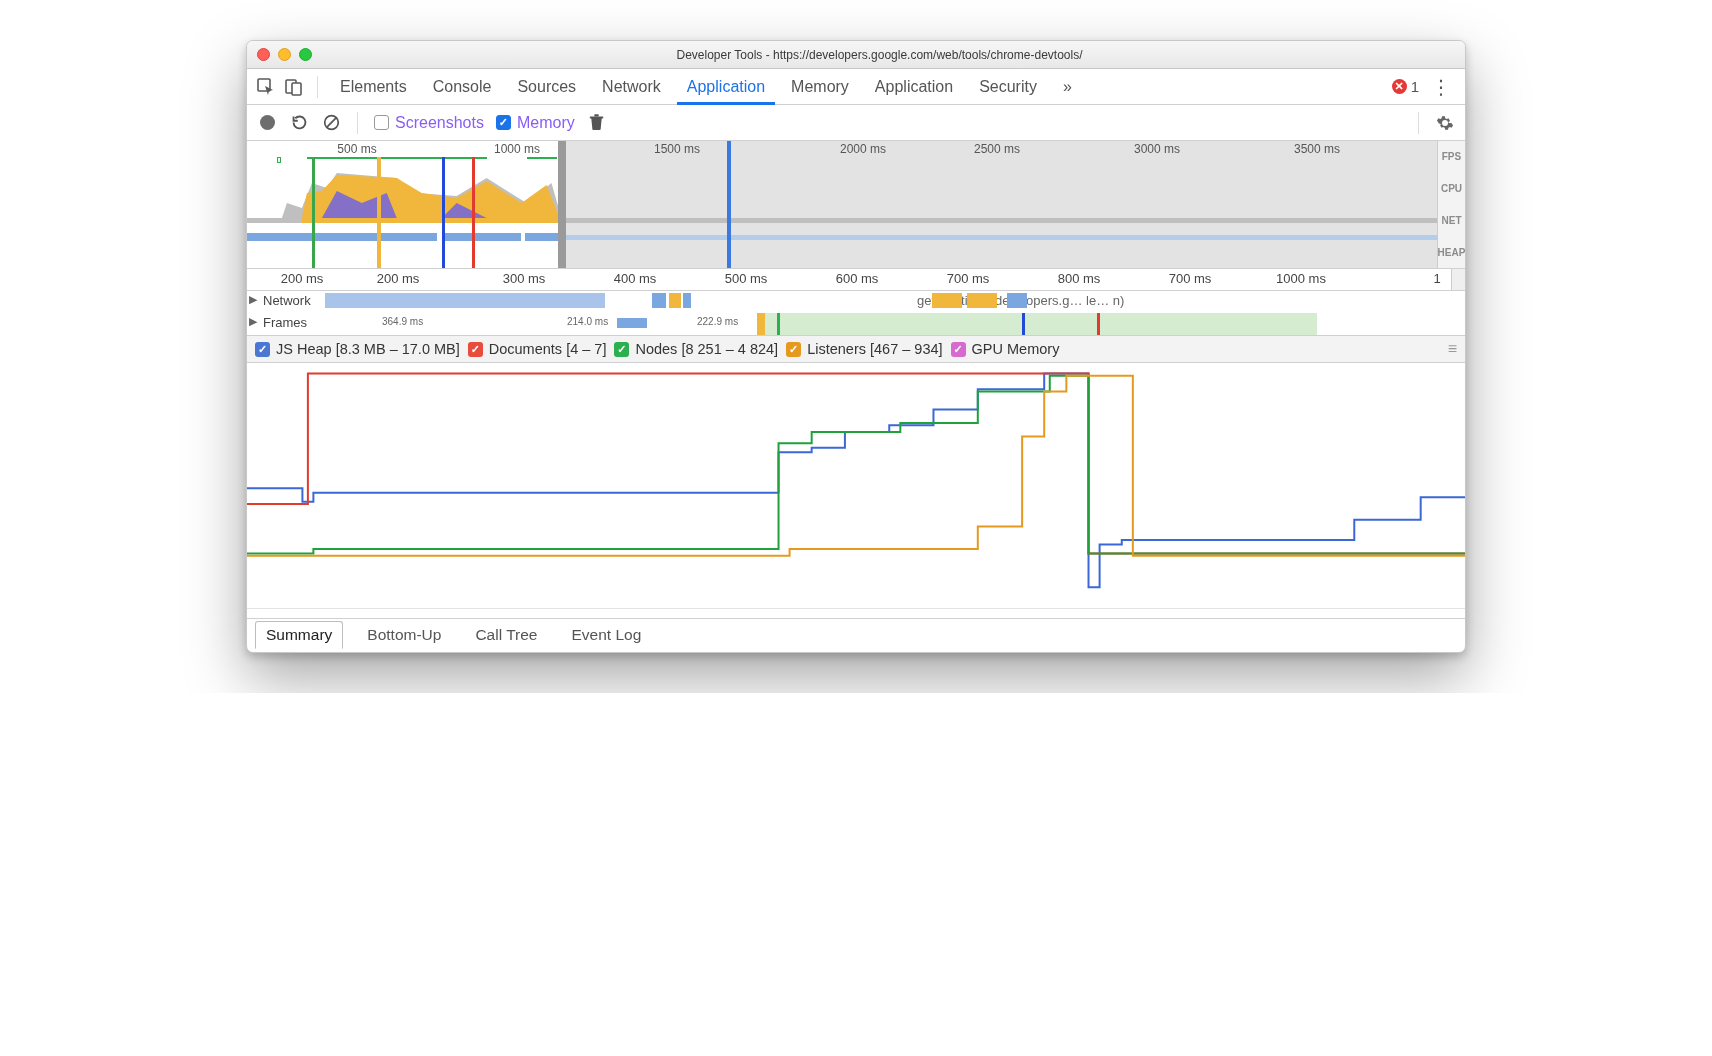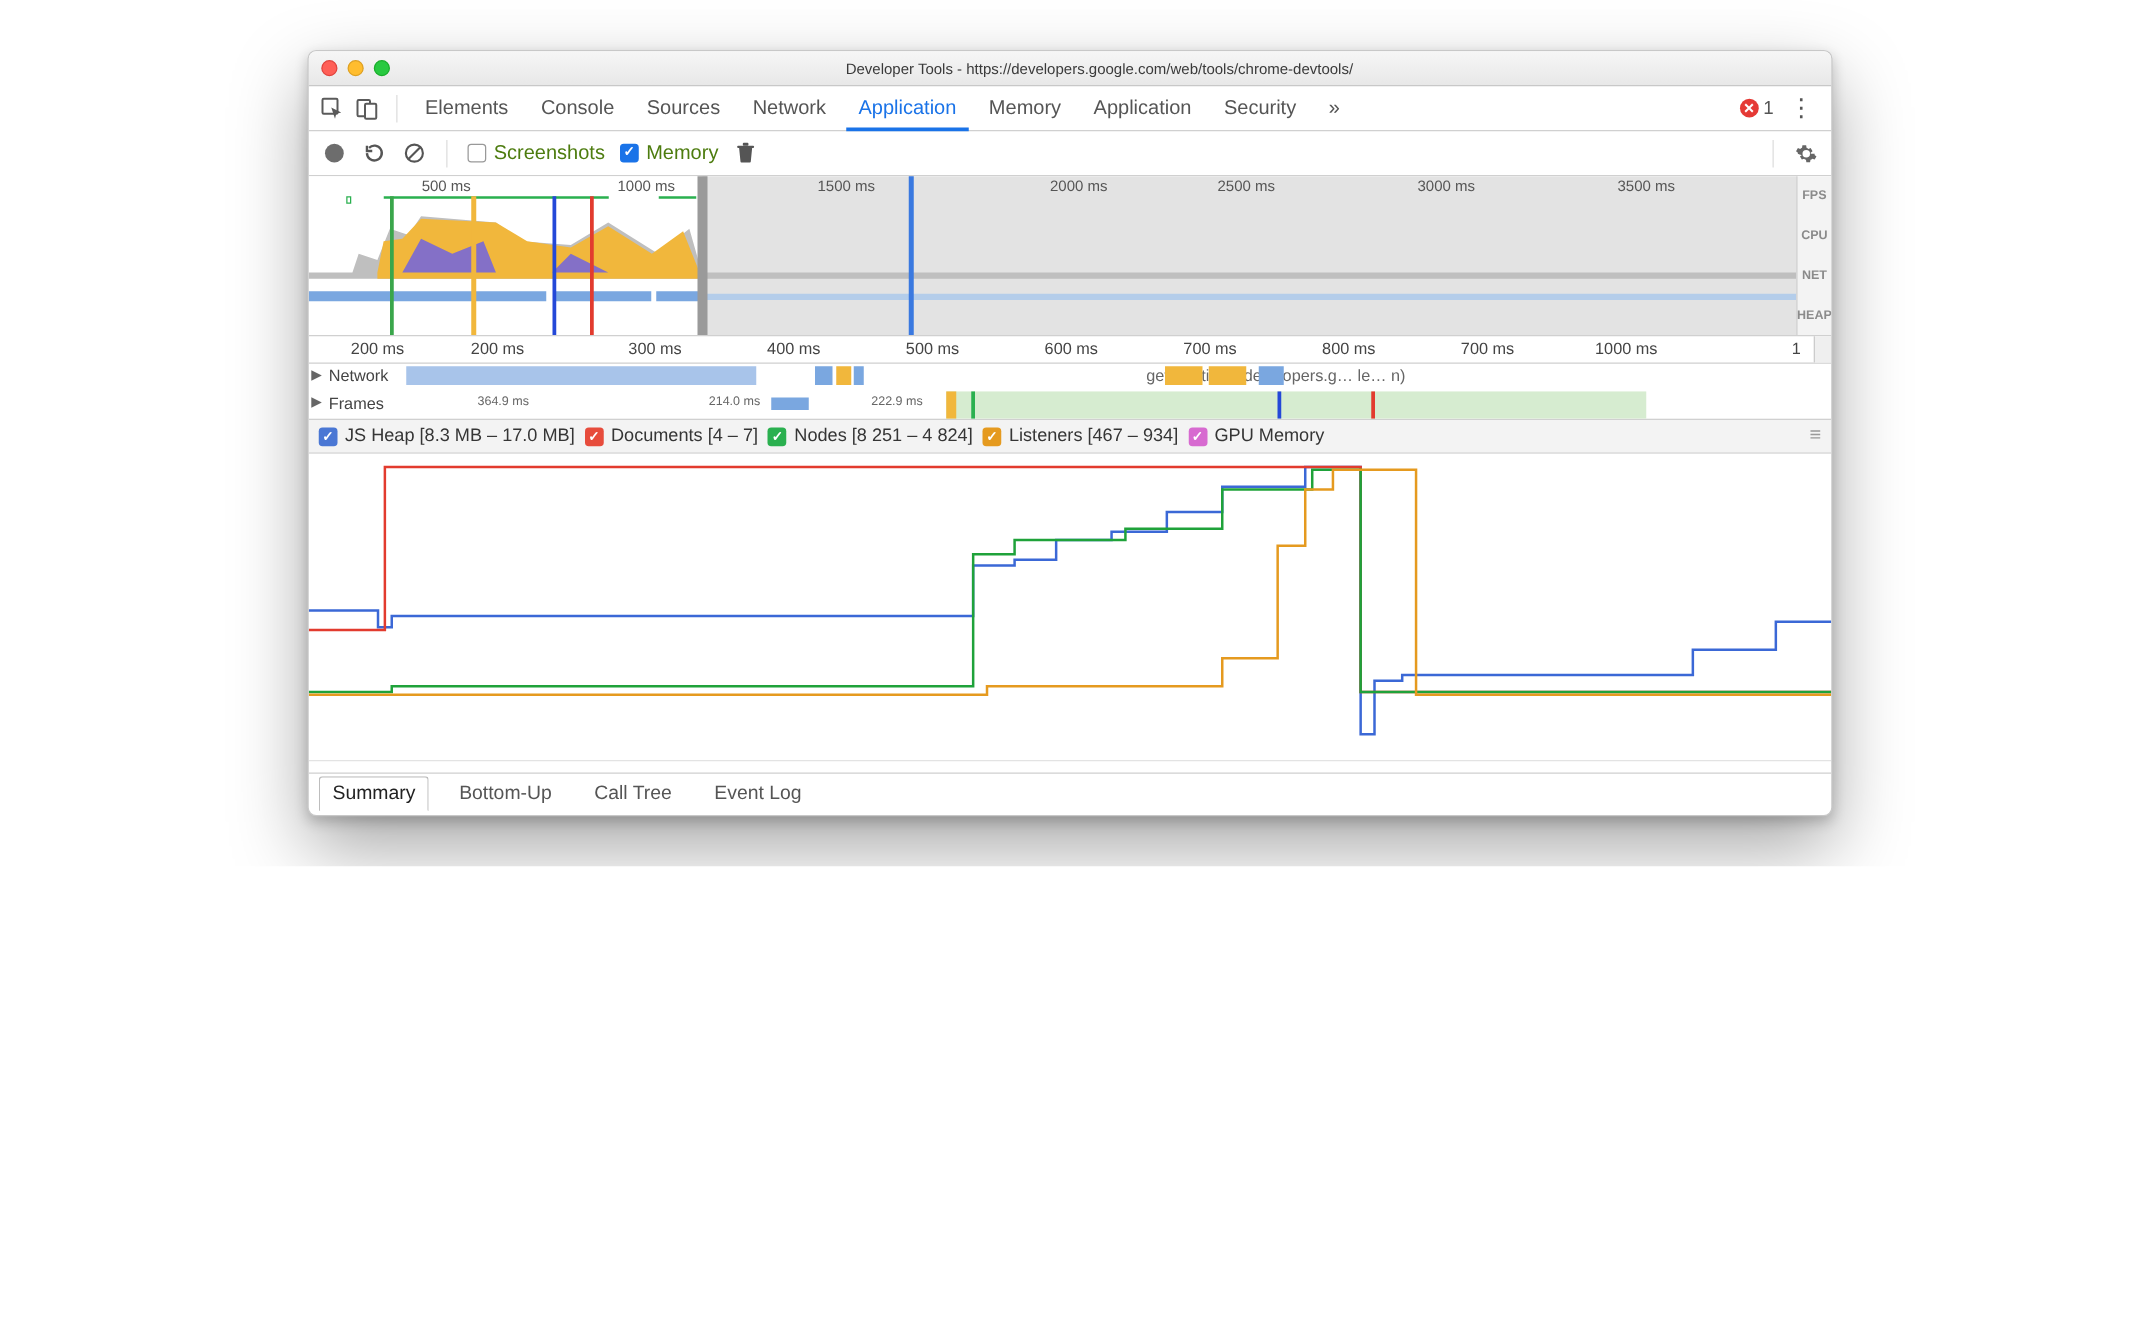--- a/index.html
+++ b/index.html
@@ -58,21 +58,21 @@
   .tabsrow .tab.active { color:#1a73e8; border-bottom:3px solid #1a73e8; margin-bottom:-1px; padding-top:3px;}
   .tabsrow .spacer { flex:1; }
   .err-badge { display:flex; align-items:center; gap:4px; color:#555; font-size:15px; }
   .err-badge .dot { width:15px; height:15px; border-radius:50%; background:#e53935; display:flex; align-items:center; justify-content:center; color:#fff; font-size:11px; font-weight:bold; }
   .kebab { font-size:20px; line-height:1; padding:0 6px; color:#555; }
 
   
   .toolbar {
     height:36px; display:flex; align-items:center; gap:12px;
     padding:0 10px; border-bottom:1px solid #d0d0d0;
-    font-size:16px; color:#4d7c0f;
+    font-size:16px; color:#8b5cf6;
   }
   .toolbar .divider{ width:1px; height:22px; background:#ddd; margin:0 4px; }
   .record { width:15px; height:15px; border-radius:50%; background:#6d6d6d; }
   .tool-icon { width:20px; display:flex; justify-content:center; color:#666; }
   .chk { width:15px; height:15px; border:1px solid #999; border-radius:3px; display:inline-flex; align-items:center; justify-content:center; background:#fff;}
   .chk.checked { background:#1a73e8; border-color:#1a73e8; color:#fff;}
   .chk.checked::after{ content:"✓"; font-size:11px; font-weight:bold; line-height:1;}
   .toolbar .lbl{ display:flex; align-items:center; gap:6px; }
   .toolbar .flex{flex:1;}
   .gear{ color:#666; }

